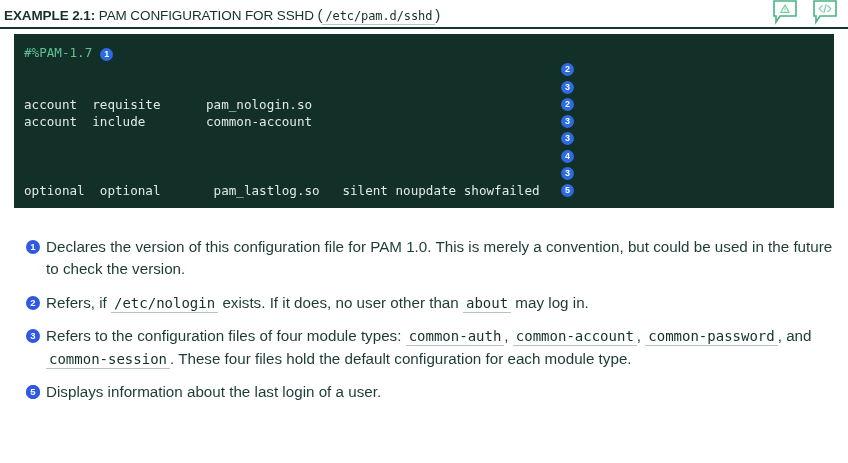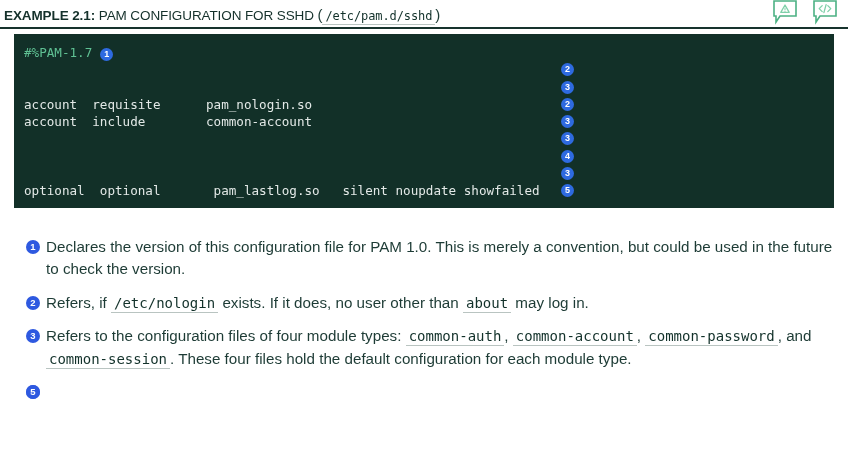--- a/index.html
+++ b/index.html
@@ -191,14 +191,14 @@
     <div class="code-line"><span class="badge badge-col">4</span></div>
     <div class="code-line"><span class="badge badge-col">3</span></div>
     <div class="code-line"><span>optional  optional       pam_lastlog.so   silent noupdate showfailed</span><span class="badge badge-col">5</span></div>
   </div>
 
 <div class="notes" id="notes-list">
     <div class="note"><div class="note-badge">1</div><span><span>Declares the version of this configuration file for PAM 1.0. This is merely a convention, but could be used in the future to check the version.</span></span></div>
     <div class="note"><div class="note-badge">2</div><span><span>Refers, if </span><span class="code-inline">/etc/nologin</span><span> exists. If it does, no user other than </span><span class="code-inline">about</span><span> may log in.</span></span></div>
     <div class="note"><div class="note-badge">3</div><span><span>Refers to the configuration files of four module types: </span><span class="code-inline">common-auth</span><span>, </span><span class="code-inline">common-account</span><span>, </span><span class="code-inline">common-password</span><span>, and </span><span class="code-inline">common-session</span><span>. These four files hold the default configuration for each module type.</span></span></div>
     <div class="note"><div class="note-badge">4</div></div>
-    <div class="note"><div class="note-badge">5</div></div>
+    <div class="note"><div class="note-badge">5</div><span><span>Displays information about the last login of a user.</span></span></div>
   </div>
 
 </body></html>

